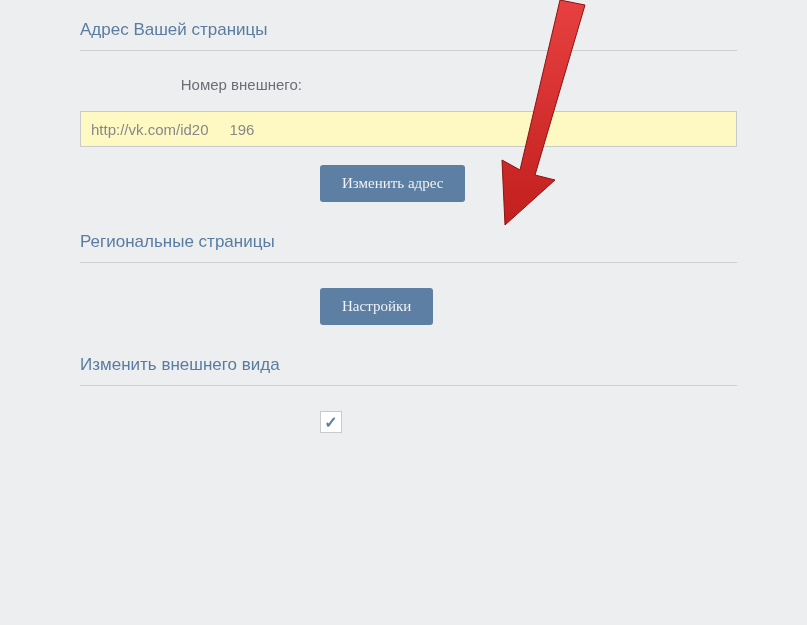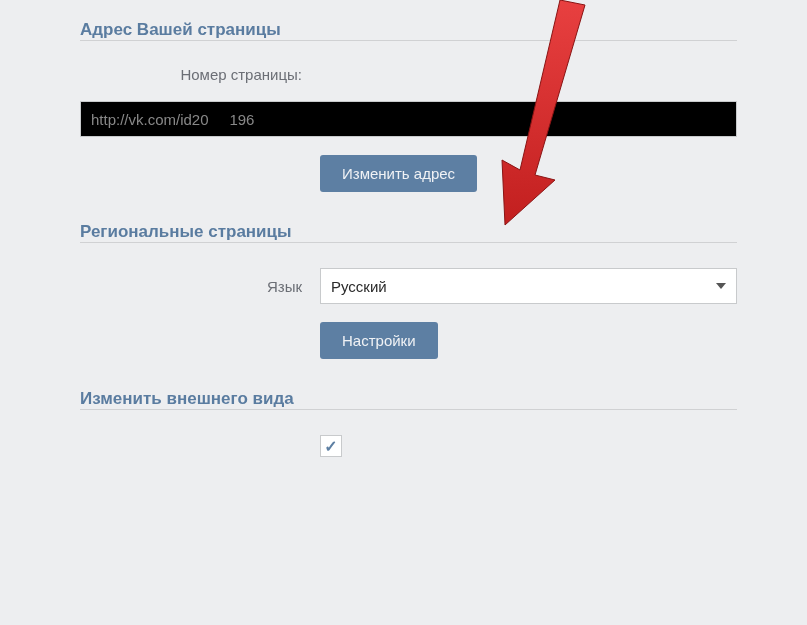--- a/index.html
+++ b/index.html
@@ -16,21 +16,22 @@
       padding: 20px 70px 20px 80px;
       font-size: 14px;
       color: #555;
     }
     .section {
       margin-bottom: 30px;
     }
     .section-title {
       color: #5a7ca0;
       font-size: 17px;
-      font-weight: bold;
+      font-weight: normal;
+      padding-bottom: 10px;
       border-bottom: 1px solid #d0d1d3;
       margin-bottom: 25px;
     }
     .form-row {
       display: flex;
       align-items: center;
       margin-bottom: 18px;
     }
     .form-label {
       width: 240px;
@@ -39,21 +40,21 @@
       font-size: 15px;
       padding-right: 18px;
     }
     .form-content {
       flex: 1;
     }
     .text-input {
       width: 100%;
       height: 36px;
       border: 1px solid #c8cacc;
-      background: #000000;
+      background: #fef9c3;
       padding: 0 10px;
       font-size: 15px;
       color: #888;
       font-family: inherit;
     }
     .select-wrap {
       position: relative;
       width: 100%;
       height: 36px;
       border: 1px solid #c8cacc;
@@ -77,21 +78,21 @@
     }
     .btn {
       display: inline-block;
       background: #5d7fa3;
       color: #f0f2f5;
       border: none;
       border-radius: 3px;
       padding: 10px 22px;
       font-size: 15px;
       cursor: pointer;
-      font-family: Liberation Sans, sans-serif;
+      font-family: Liberation Serif, serif;
     }
     .btn-row {
       margin-left: 240px;
       margin-top: 10px;
     }
     .checkbox-row {
       display: flex;
       align-items: center;
       margin-left: 240px;
       margin-bottom: 12px;
@@ -124,47 +125,38 @@
       pointer-events: none;
     }
   </style>
 </head>
 <body>
 
 <div class="section">
   <div class="section-title">Адрес Вашей страницы</div>
 
   <div class="form-row">
-    <div class="form-label">Номер страницы:</div>
+    <div class="form-label">Номер внешнего:</div>
     <div class="form-content"></div>
   </div>
 
   <div class="form-row">
     <div class="form-content">
       <input type="text" class="text-input" value="http://vk.com/id20     196" style="">
     </div>
   </div>
 
   <div class="btn-row">
     <button class="btn">Изменить адрес</button>
   </div>
 </div>
 
 <div class="section">
   <div class="section-title">Региональные страницы</div>
 
-  <div class="form-row">
-    <div class="form-label">Язык</div>
-    <div class="form-content">
-      <div class="select-wrap">
-        <span class="select-text">Русский</span>
-        <span class="select-caret"></span>
-      </div>
-    </div>
-  </div>
 
   <div class="btn-row">
     <button class="btn">Настройки</button>
   </div>
 </div>
 
 <div class="section">
   <div class="section-title">Изменить внешнего вида</div>
 
 

